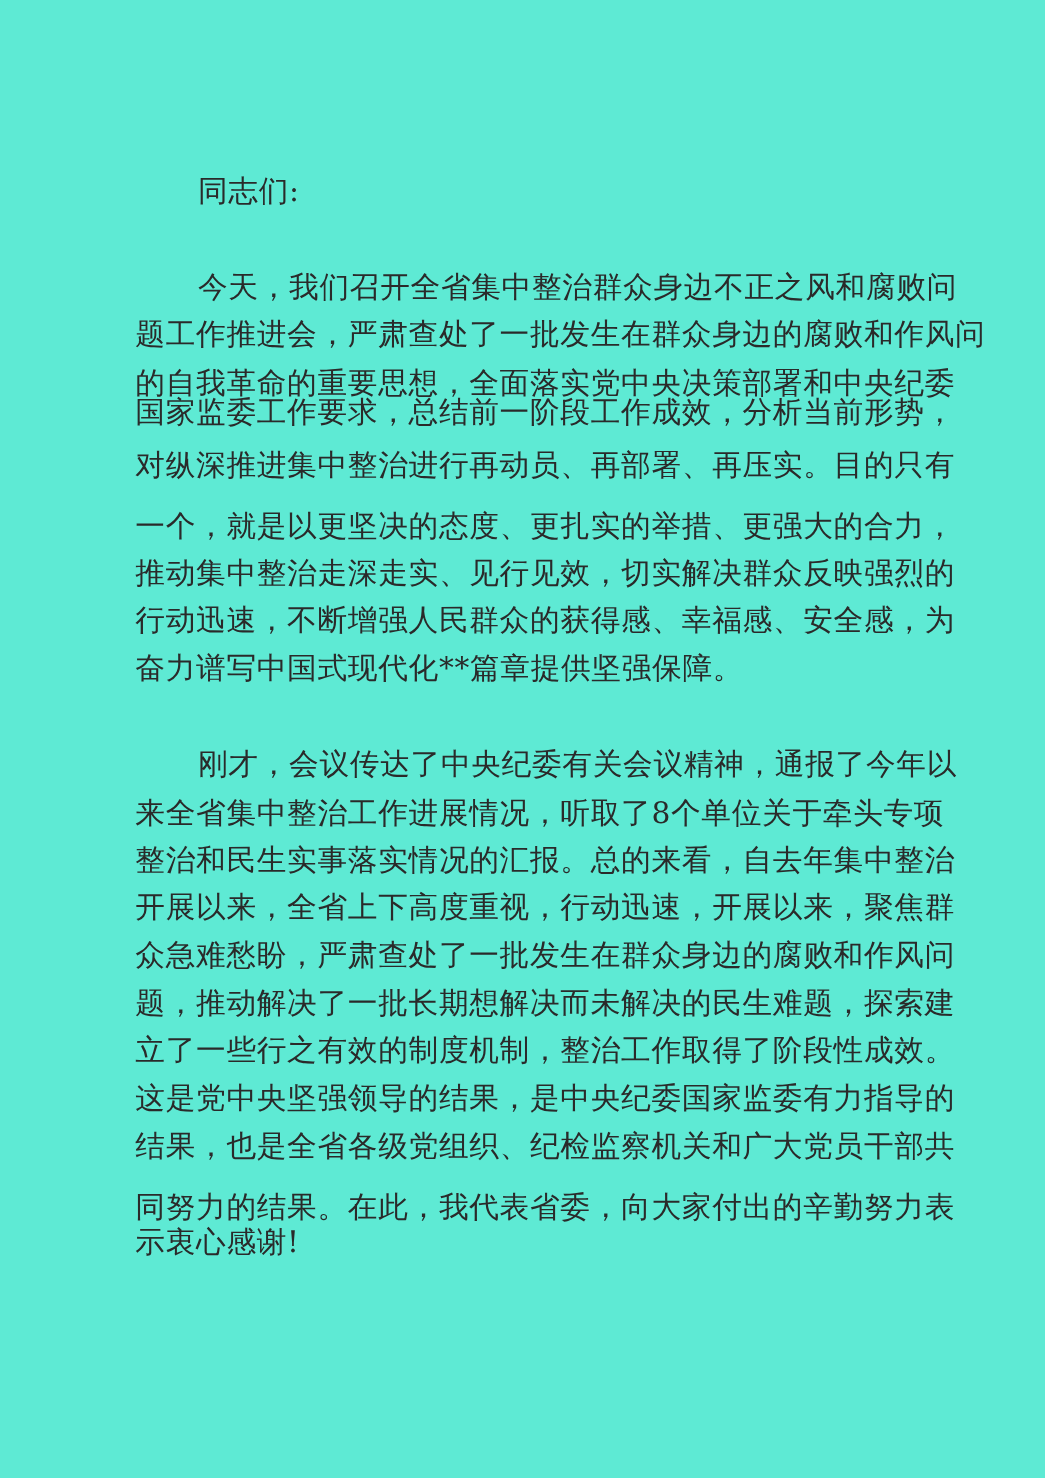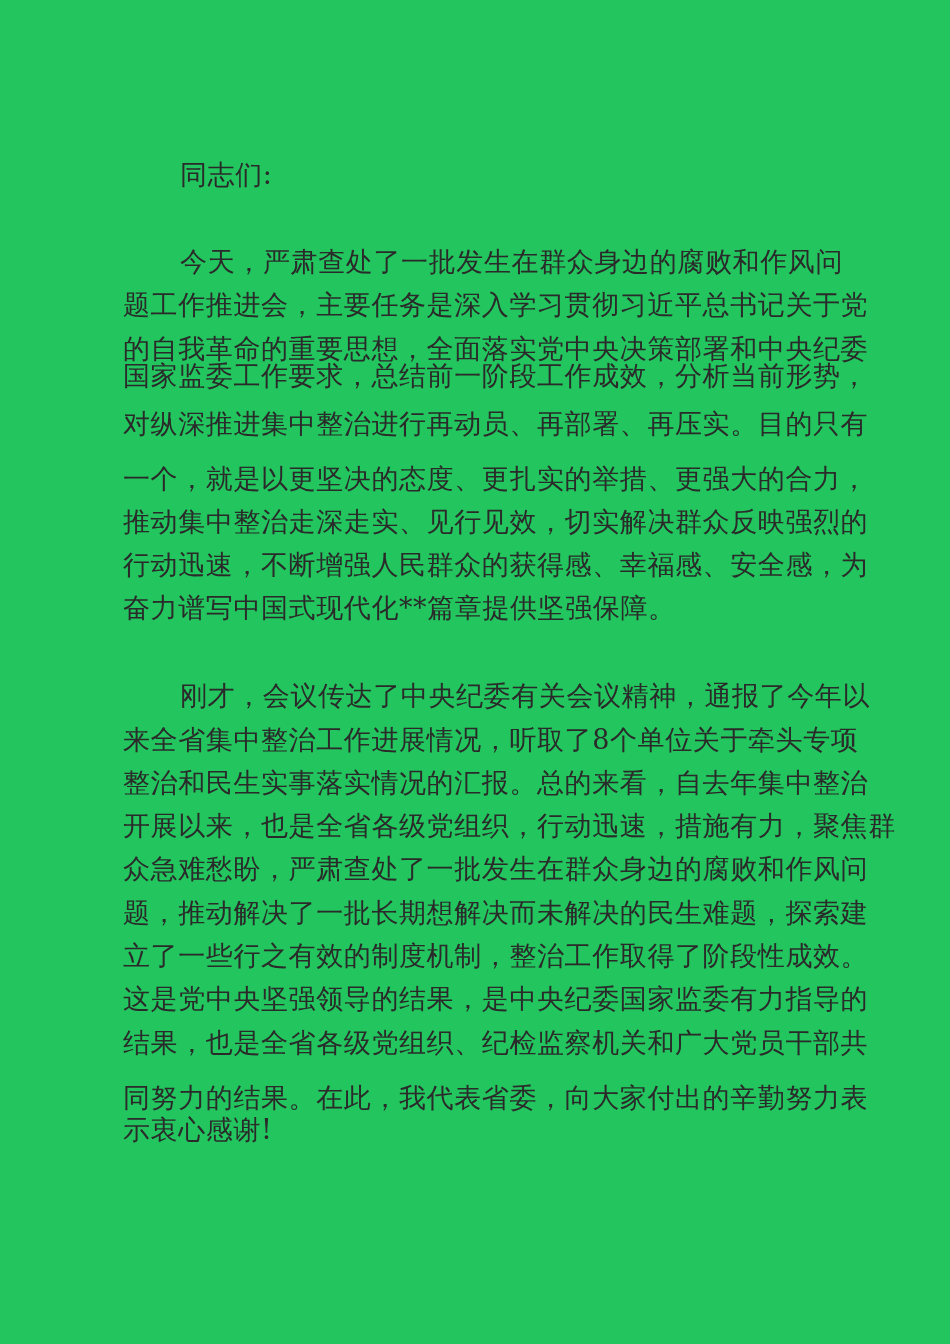--- a/index.html
+++ b/index.html
@@ -1,17 +1,17 @@
 <!DOCTYPE html>
 <html><head>
 <meta charset="utf-8">
 <style>
   html, body { margin: 0; padding: 0; background: #ffffff; }
   body { width: 950px; height: 1344px; position: relative; overflow: hidden; }
-  .page { position: absolute; left: 0; top: 0; width: 950px; height: 1344px; background: #22c55e; }
+  .page { position: absolute; left: 0; top: 0; width: 950px; height: 1344px; background: #5eead4; }
   .line {
     position: absolute;
     left: 123px;
     width: 720px;
     height: 40px;
     line-height: 40px;
     font-family: "DejaVu Serif", "Liberation Serif", serif;
     font-size: 27px;
     color: #2a2a2a;
     white-space: nowrap;
@@ -22,36 +22,36 @@
   .line.indent { left: 180px; width: 663px; }
   .line.last { text-align-last: left; }
 </style>
 </head>
 <body>
 
 <div class="page">
   <div class="line indent last" style="top:155px">同志们:</div>
 
   <div>
-    <div class="line indent" style="top:242px">今天，严肃查处了一批发生在群众身边的腐败和作风问</div>
-    <div class="line" style="top:285px">题工作推进会，主要任务是深入学习贯彻习近平总书记关于党</div>
+    <div class="line indent" style="top:242px">今天，我们召开全省集中整治群众身边不正之风和腐败问</div>
+    <div class="line" style="top:285px">题工作推进会，严肃查处了一批发生在群众身边的腐败和作风问</div>
     <div class="line" style="top:329px">的自我革命的重要思想，全面落实党中央决策部署和中央纪委</div>
     <div class="line" style="top:356px">国家监委工作要求，总结前一阶段工作成效，分析当前形势，</div>
     <div class="line" style="top:404px">对纵深推进集中整治进行再动员、再部署、再压实。目的只有</div>
     <div class="line" style="top:459px">一个，就是以更坚决的态度、更扎实的举措、更强大的合力，</div>
     <div class="line" style="top:502px">推动集中整治走深走实、见行见效，切实解决群众反映强烈的</div>
     <div class="line" style="top:545px">行动迅速，不断增强人民群众的获得感、幸福感、安全感，为</div>
     <div class="line last" style="top:588px">奋力谱写中国式现代化**篇章提供坚强保障。</div>
   </div>
 
   <div>
     <div class="line indent" style="top:676px">刚才，会议传达了中央纪委有关会议精神，通报了今年以</div>
     <div class="line" style="top:720px">来全省集中整治工作进展情况，听取了8个单位关于牵头专项</div>
     <div class="line" style="top:763px">整治和民生实事落实情况的汇报。总的来看，自去年集中整治</div>
-    <div class="line" style="top:806px">开展以来，也是全省各级党组织，行动迅速，措施有力，聚焦群</div>
+    <div class="line" style="top:806px">开展以来，全省上下高度重视，行动迅速，开展以来，聚焦群</div>
     <div class="line" style="top:849px">众急难愁盼，严肃查处了一批发生在群众身边的腐败和作风问</div>
     <div class="line" style="top:893px">题，推动解决了一批长期想解决而未解决的民生难题，探索建</div>
     <div class="line" style="top:936px">立了一些行之有效的制度机制，整治工作取得了阶段性成效。</div>
     <div class="line" style="top:979px">这是党中央坚强领导的结果，是中央纪委国家监委有力指导的</div>
     <div class="line" style="top:1023px">结果，也是全省各级党组织、纪检监察机关和广大党员干部共</div>
     <div class="line" style="top:1078px">同努力的结果。在此，我代表省委，向大家付出的辛勤努力表</div>
     <div class="line last" style="top:1110px">示衷心感谢!</div>
   </div>
 </div>
 

